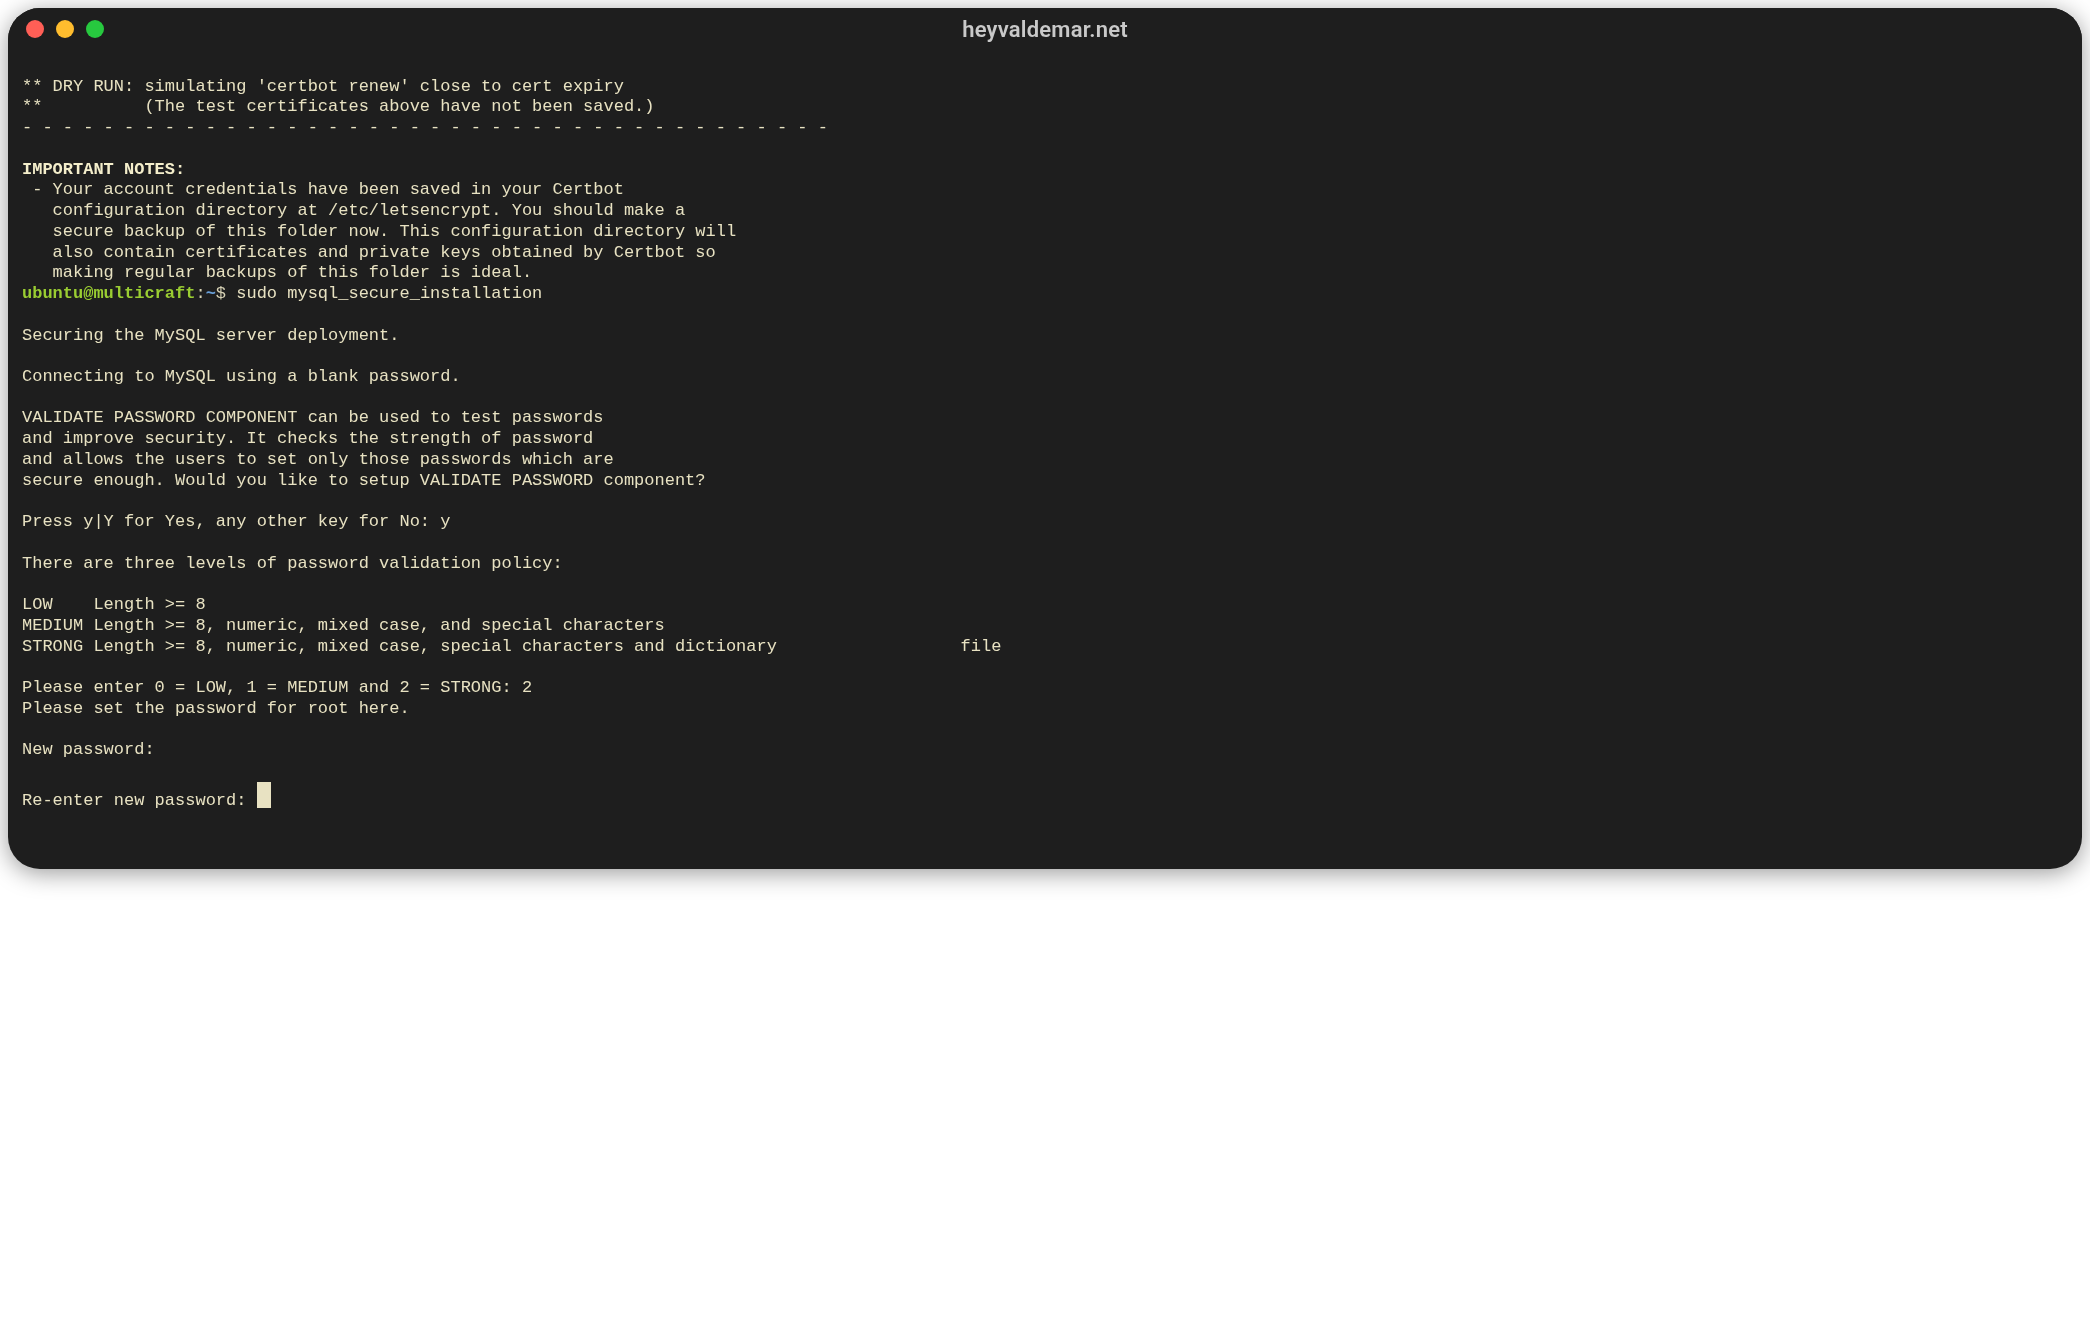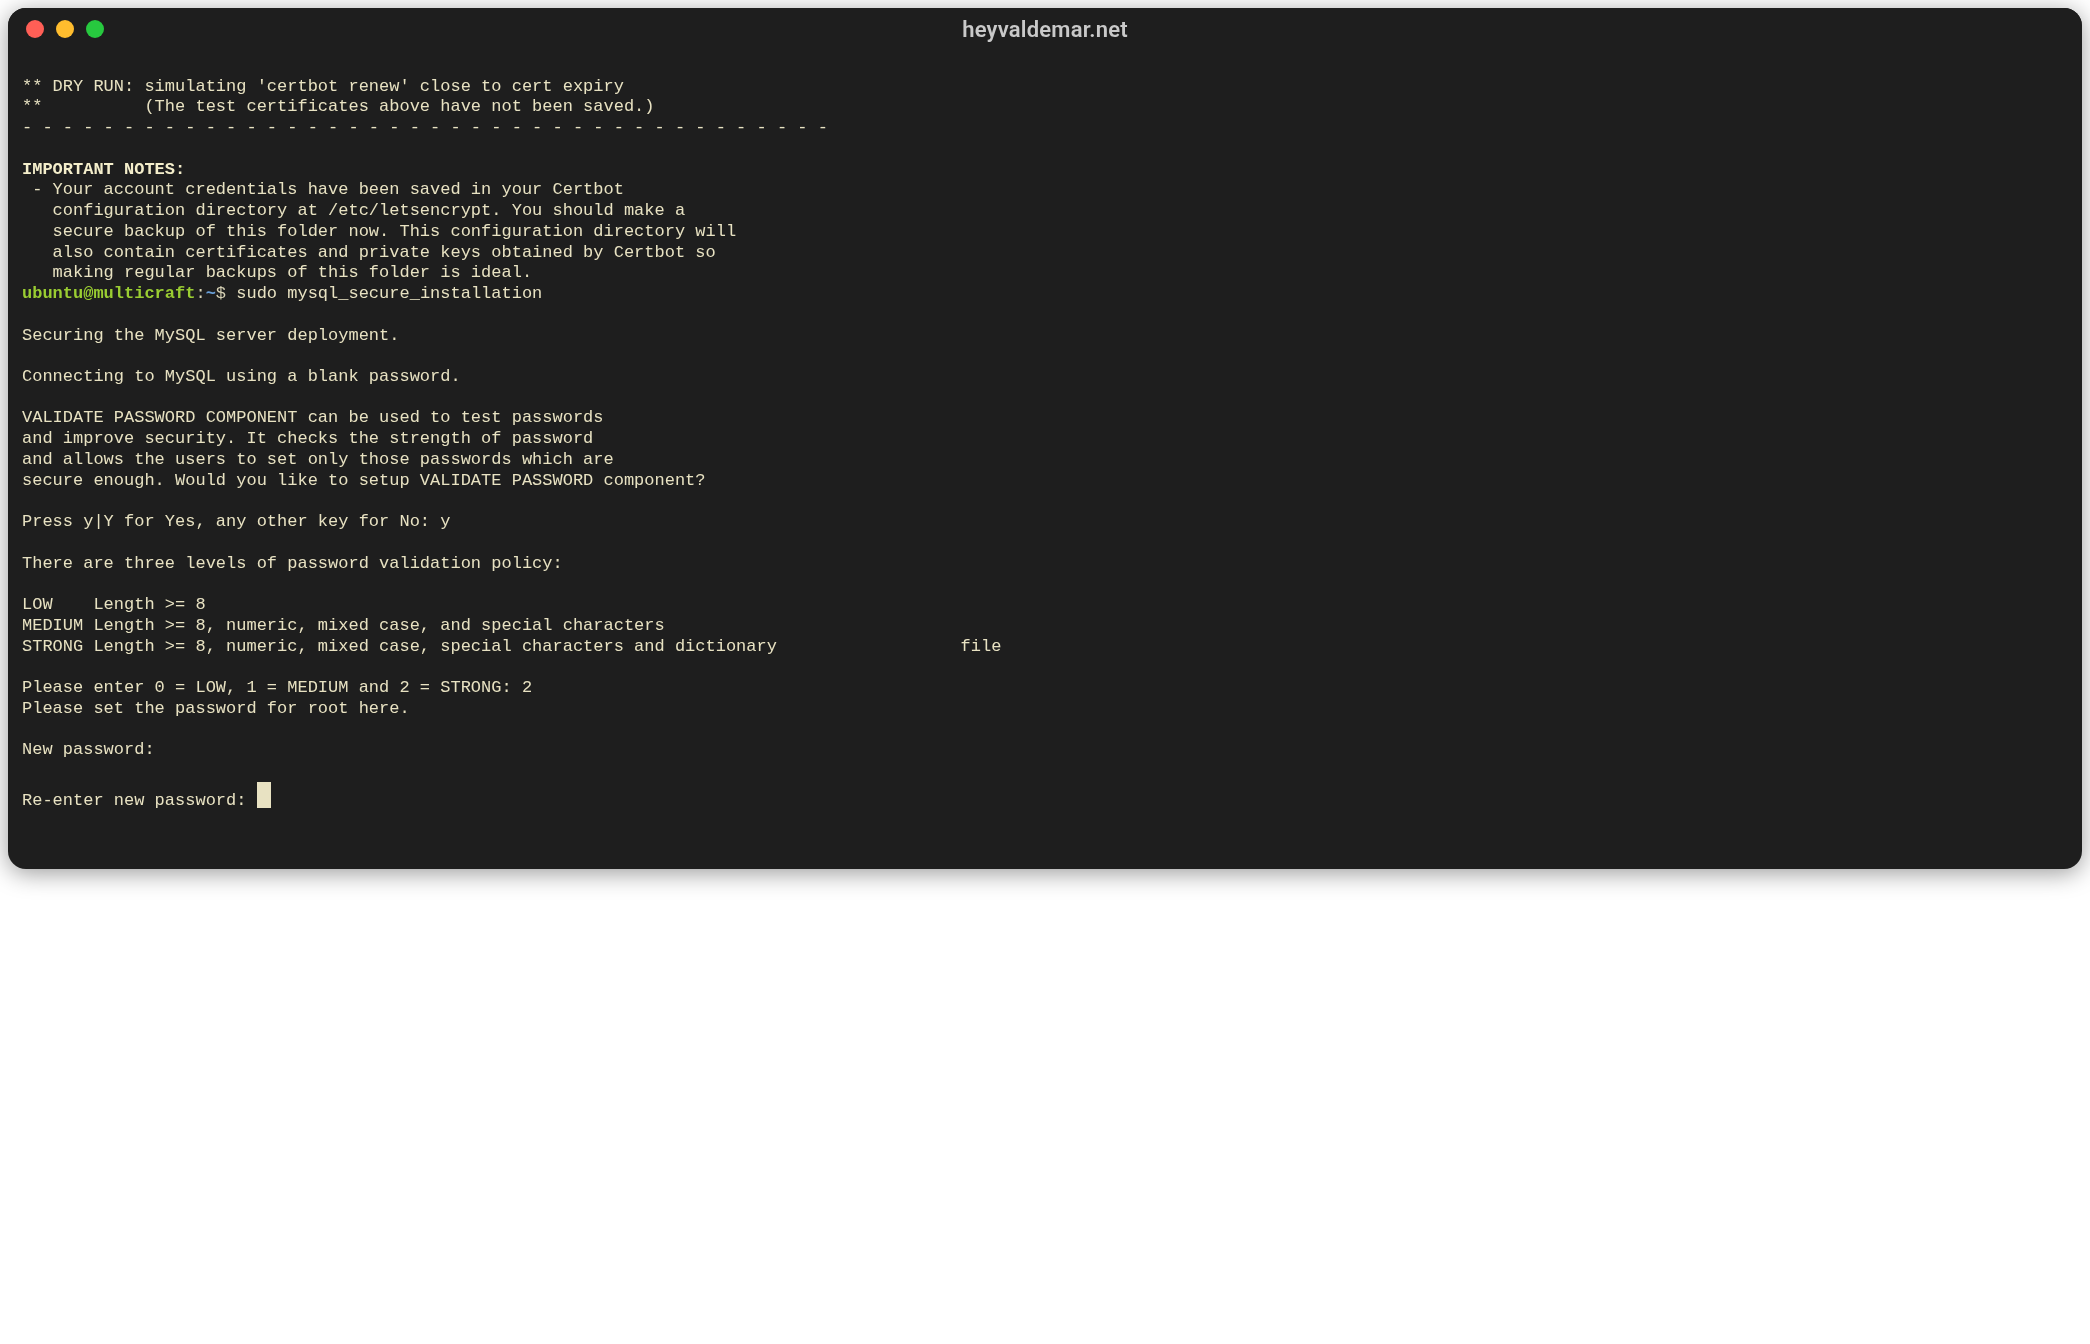--- a/index.html
+++ b/index.html
@@ -13,21 +13,21 @@
     display: flex;
     justify-content: center;
     align-items: flex-start;
     padding: 8px;
     box-sizing: border-box;
   }
   .terminal-window {
     width: 2074px;
     max-width: 100%;
     background: #1e1e1e;
-    border-radius: 18px;
+    border-radius: 32px;
     box-shadow: 0 4px 24px rgba(0,0,0,0.4);
     overflow: hidden;
     font-family: "SF Mono", ui-monospace, Menlo, Consolas, "Liberation Mono", monospace;
     color: #e8e2c2;
   }
   .titlebar {
     position: relative;
     height: 42px;
     display: flex;
     align-items: center;

